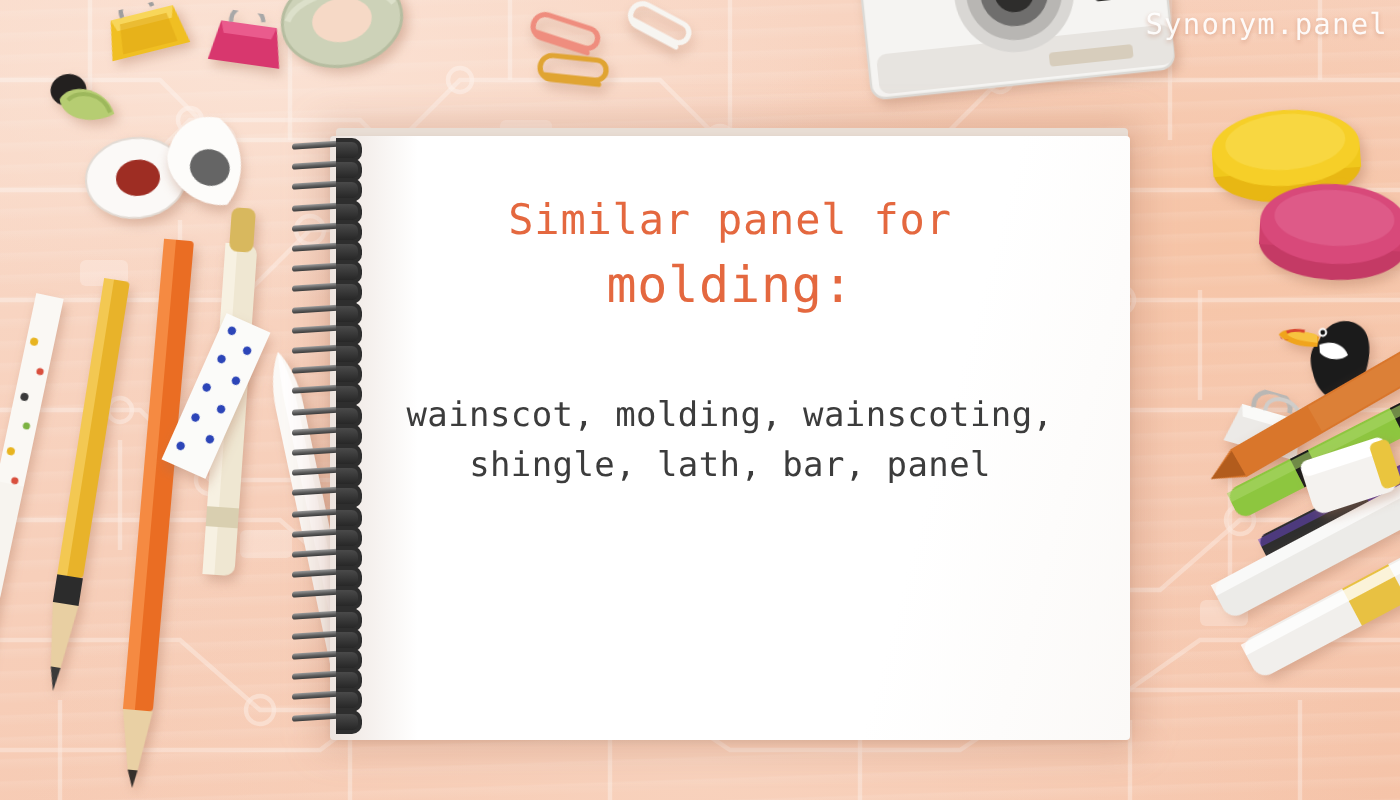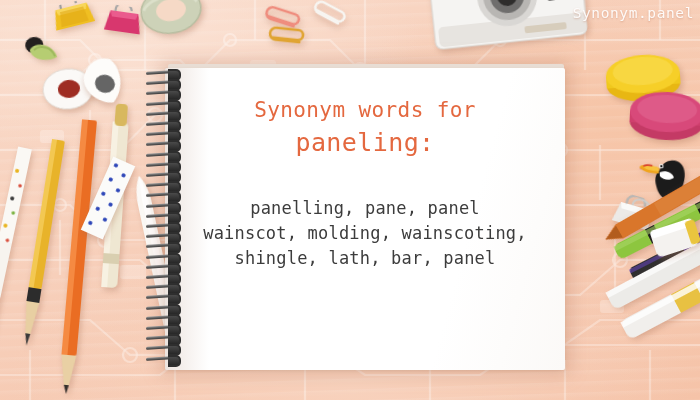--- a/index.html
+++ b/index.html
@@ -563,24 +563,23 @@
         <span class="wire"></span>
         <span class="hook"></span>
       </div>
       <div class="ring" style="top: 285.6px;">
         <span class="wire"></span>
         <span class="hook"></span>
       </div>
     </div>
 
   <div class="page-text">
-    <div class="title-line1">Synonym words for</div>
-    <div class="title-line2">paneling:</div>
+    <div class="title-line1">Similar panel for</div>
+    <div class="title-line2">molding:</div>
     <div class="words" id="word-list">
-        <div class="word-line">panelling, pane, panel</div>
         <div class="word-line">wainscot, molding, wainscoting,</div>
         <div class="word-line">shingle, lath, bar, panel</div>
       </div>
   </div>
 
   <div class="brand">Synonym.panel</div>
 
 </div>
 
 </body></html>

